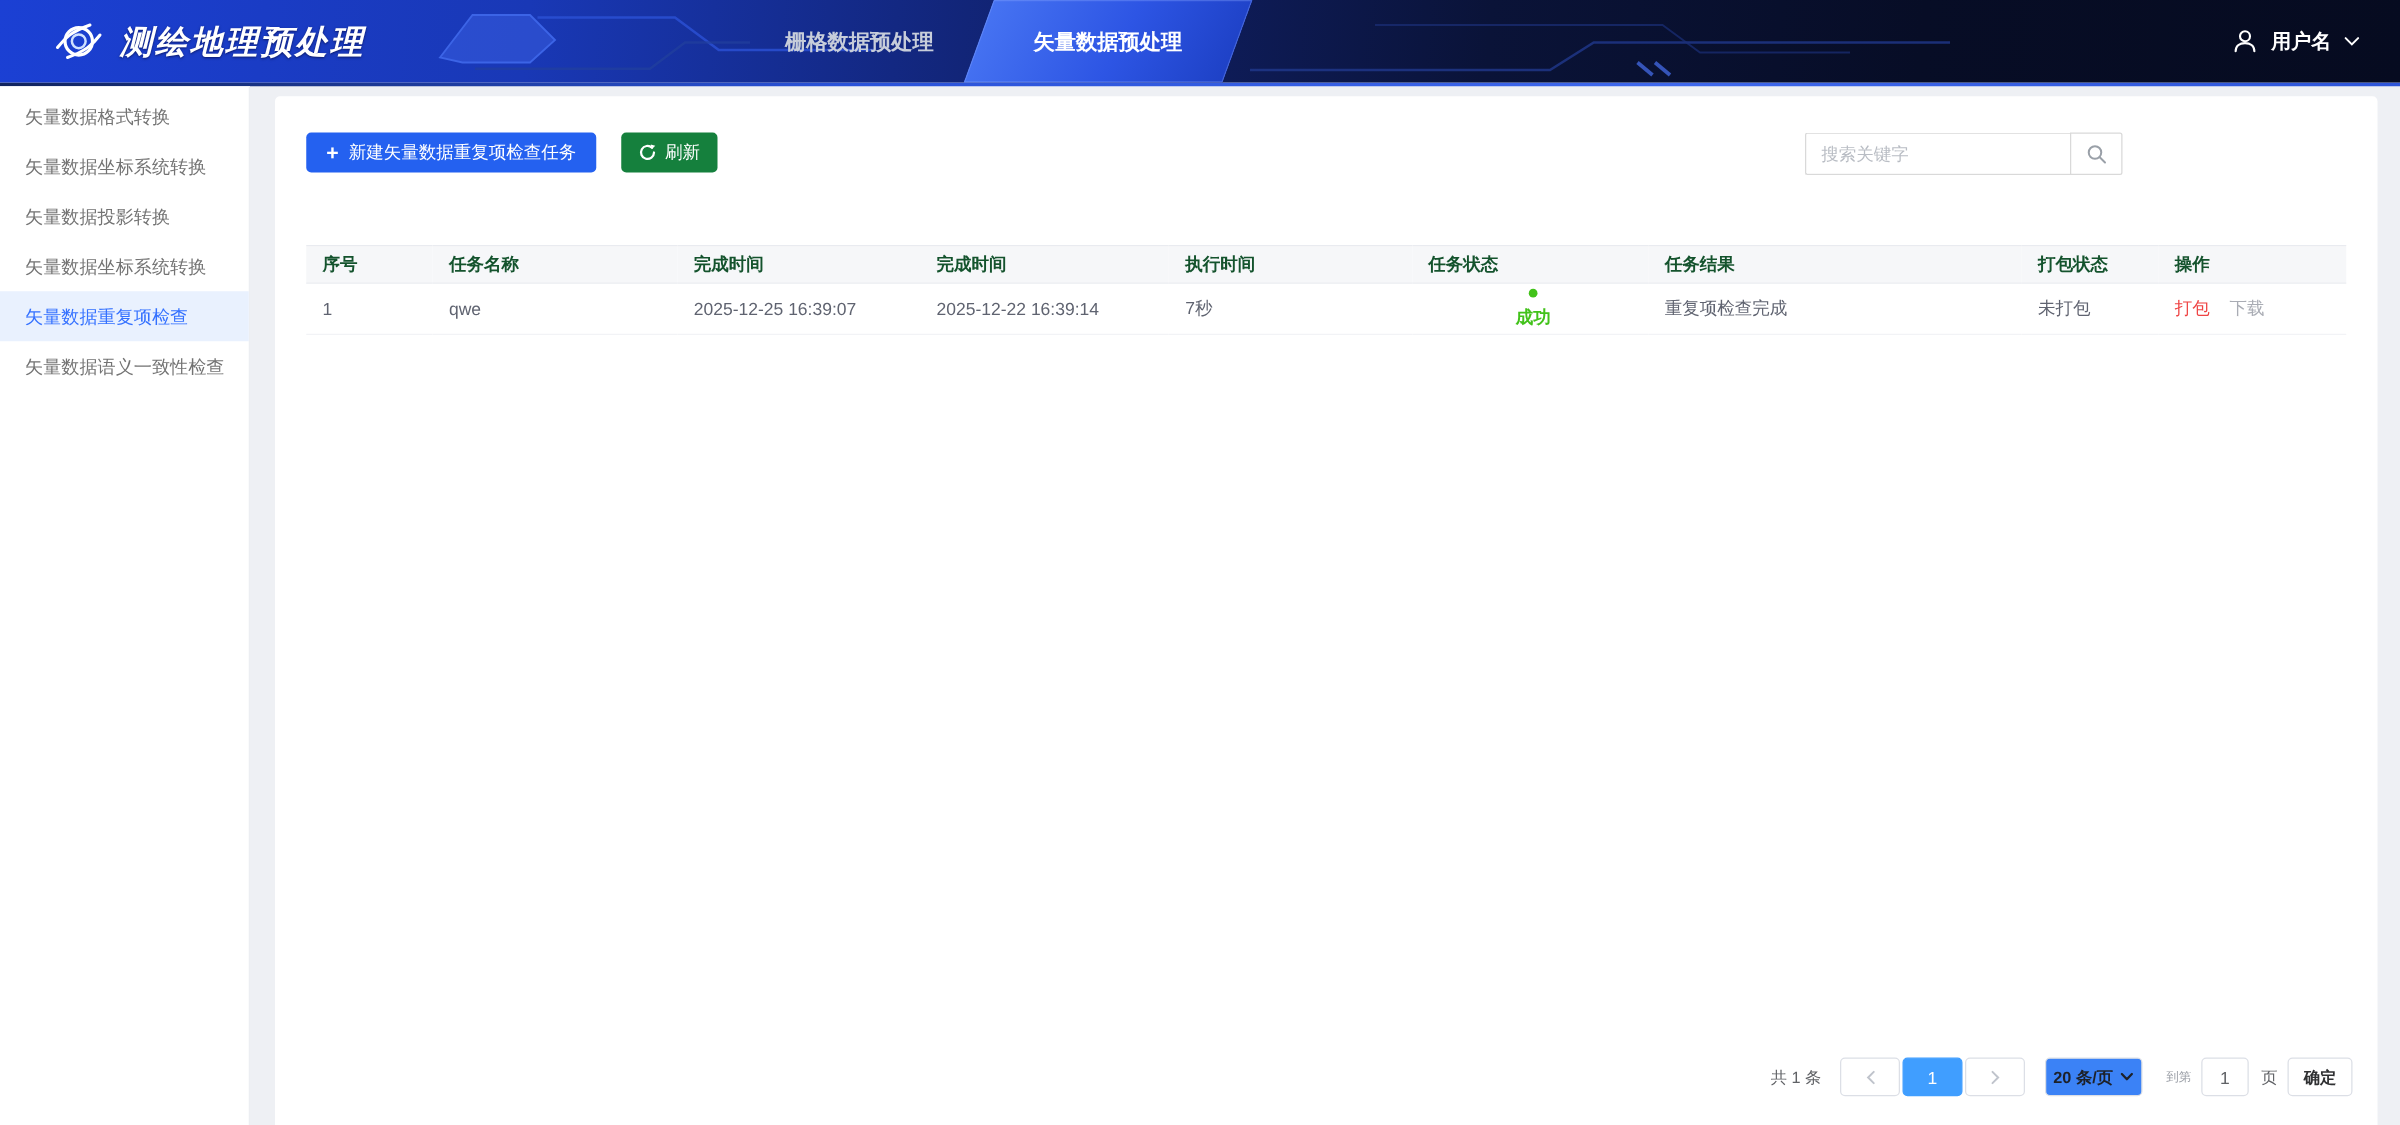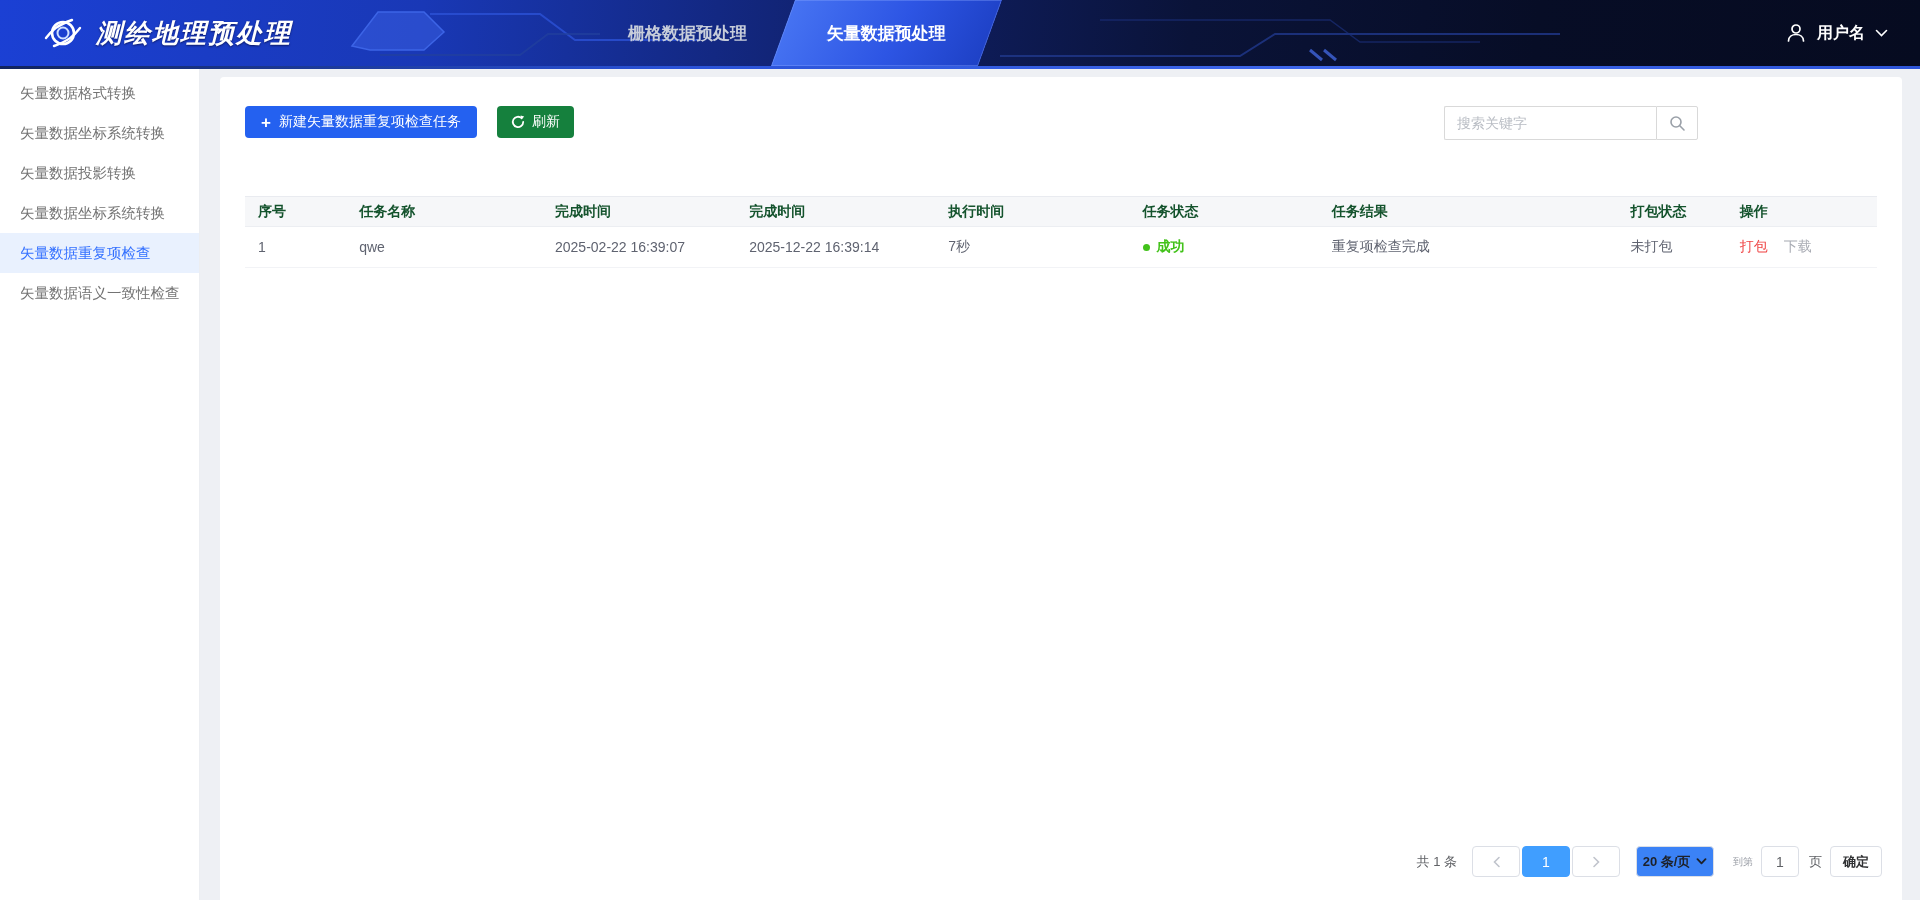--- a/index.html
+++ b/index.html
@@ -69,21 +69,21 @@
     width:42px; height:34px; border:1px solid #d9d9d9; border-radius:0 2px 2px 0;
     background:#ffffff; display:flex; align-items:center; justify-content:center; cursor:pointer;
   }
 
   
   .table-wrap { position:absolute; top:119px; left:25px; right:25px; }
   table { width:100%; border-collapse:collapse; table-layout:fixed; }
   thead tr { background:#f6f7f9; border-top:1px solid #e9ebf0; border-bottom:1px solid #eceef2; }
   th { height:30px; text-align:left; font-size:14px; font-weight:bold; color:#14532d; padding:0 8px 0 13px; }
   td { height:41px; font-size:14px; color:#5f6370; padding:0 8px 0 13px; border-bottom:1px solid #f2f3f6; }
-  .status-cell { display:flex; align-items:center; gap:7px; }
+  .status-cell { display:flex; align-items:center; gap:7px;flex-direction:column; }
   .dot { width:7px; height:7px; border-radius:50%; background:#42c21a; }
   .status-text { color:#42c21a; font-weight:bold; }
   .link-pack { color:#ef4444; cursor:pointer; margin-right:12px; }
   .link-down { color:#a9acb4; cursor:default; }
 
   
   .pagination { position:absolute; right:20px; bottom:23px; display:flex; align-items:center; }
   .pg-total { font-size:13px; color:#606266; margin-right:14px; }
   .pg-box { width:48px; height:31px; border:1px solid #dcdfe6; border-radius:4px; background:#fff;
     display:flex; align-items:center; justify-content:center; margin:0 1px; cursor:pointer; }
@@ -214,21 +214,21 @@
           <th>任务状态</th>
           <th>任务结果</th>
           <th>打包状态</th>
           <th>操作</th>
         </tr>
       </thead>
       <tbody>
         <tr>
           <td>1</td>
           <td>qwe</td>
-          <td>2025-02-22 16:39:07</td>
+          <td>2025-12-25 16:39:07</td>
           <td>2025-12-22 16:39:14</td>
           <td>7秒</td>
           <td>
             <span class="status-cell">
               <span class="dot"></span>
               <span class="status-text">成功</span>
             </span>
           </td>
           <td>重复项检查完成</td>
           <td>未打包</td>

